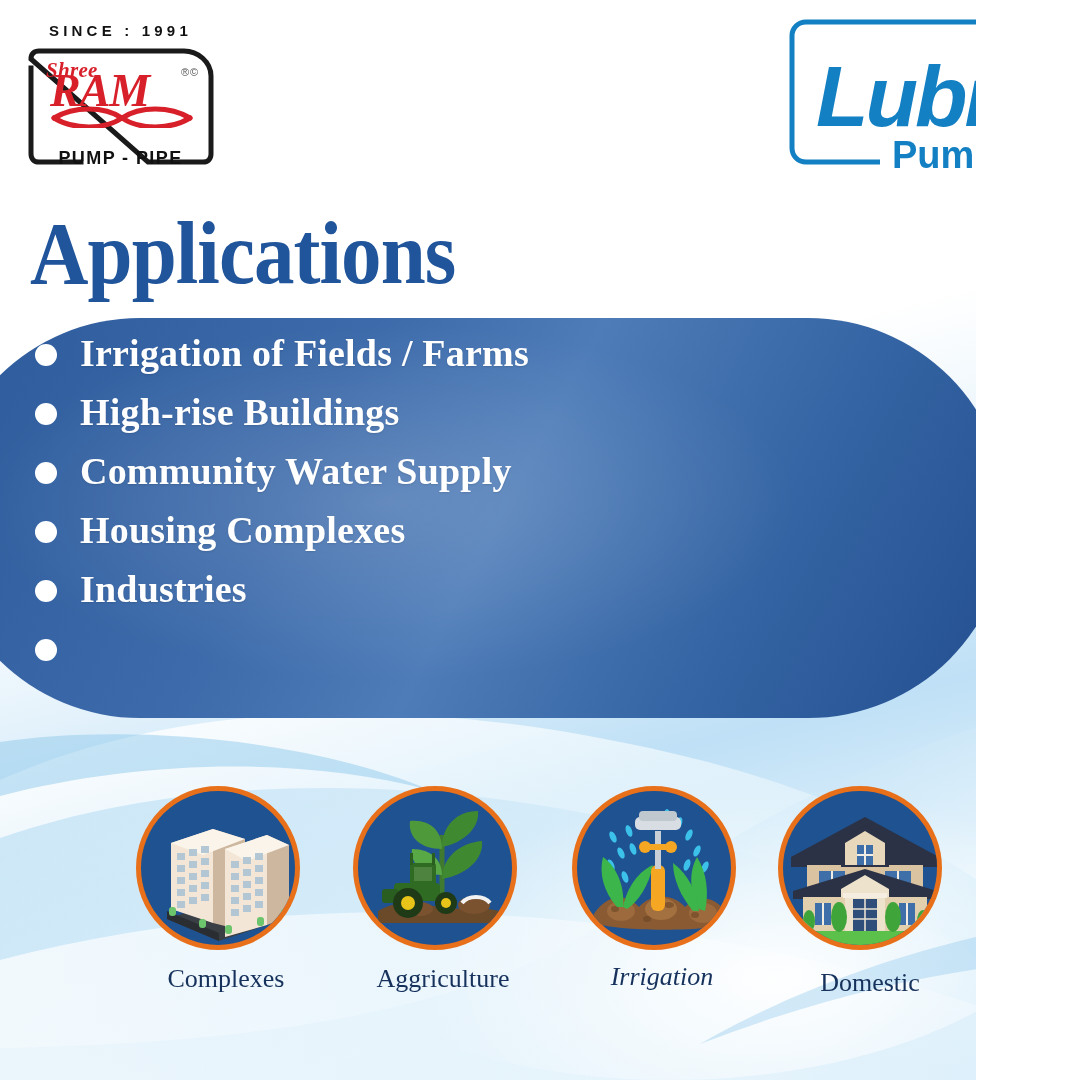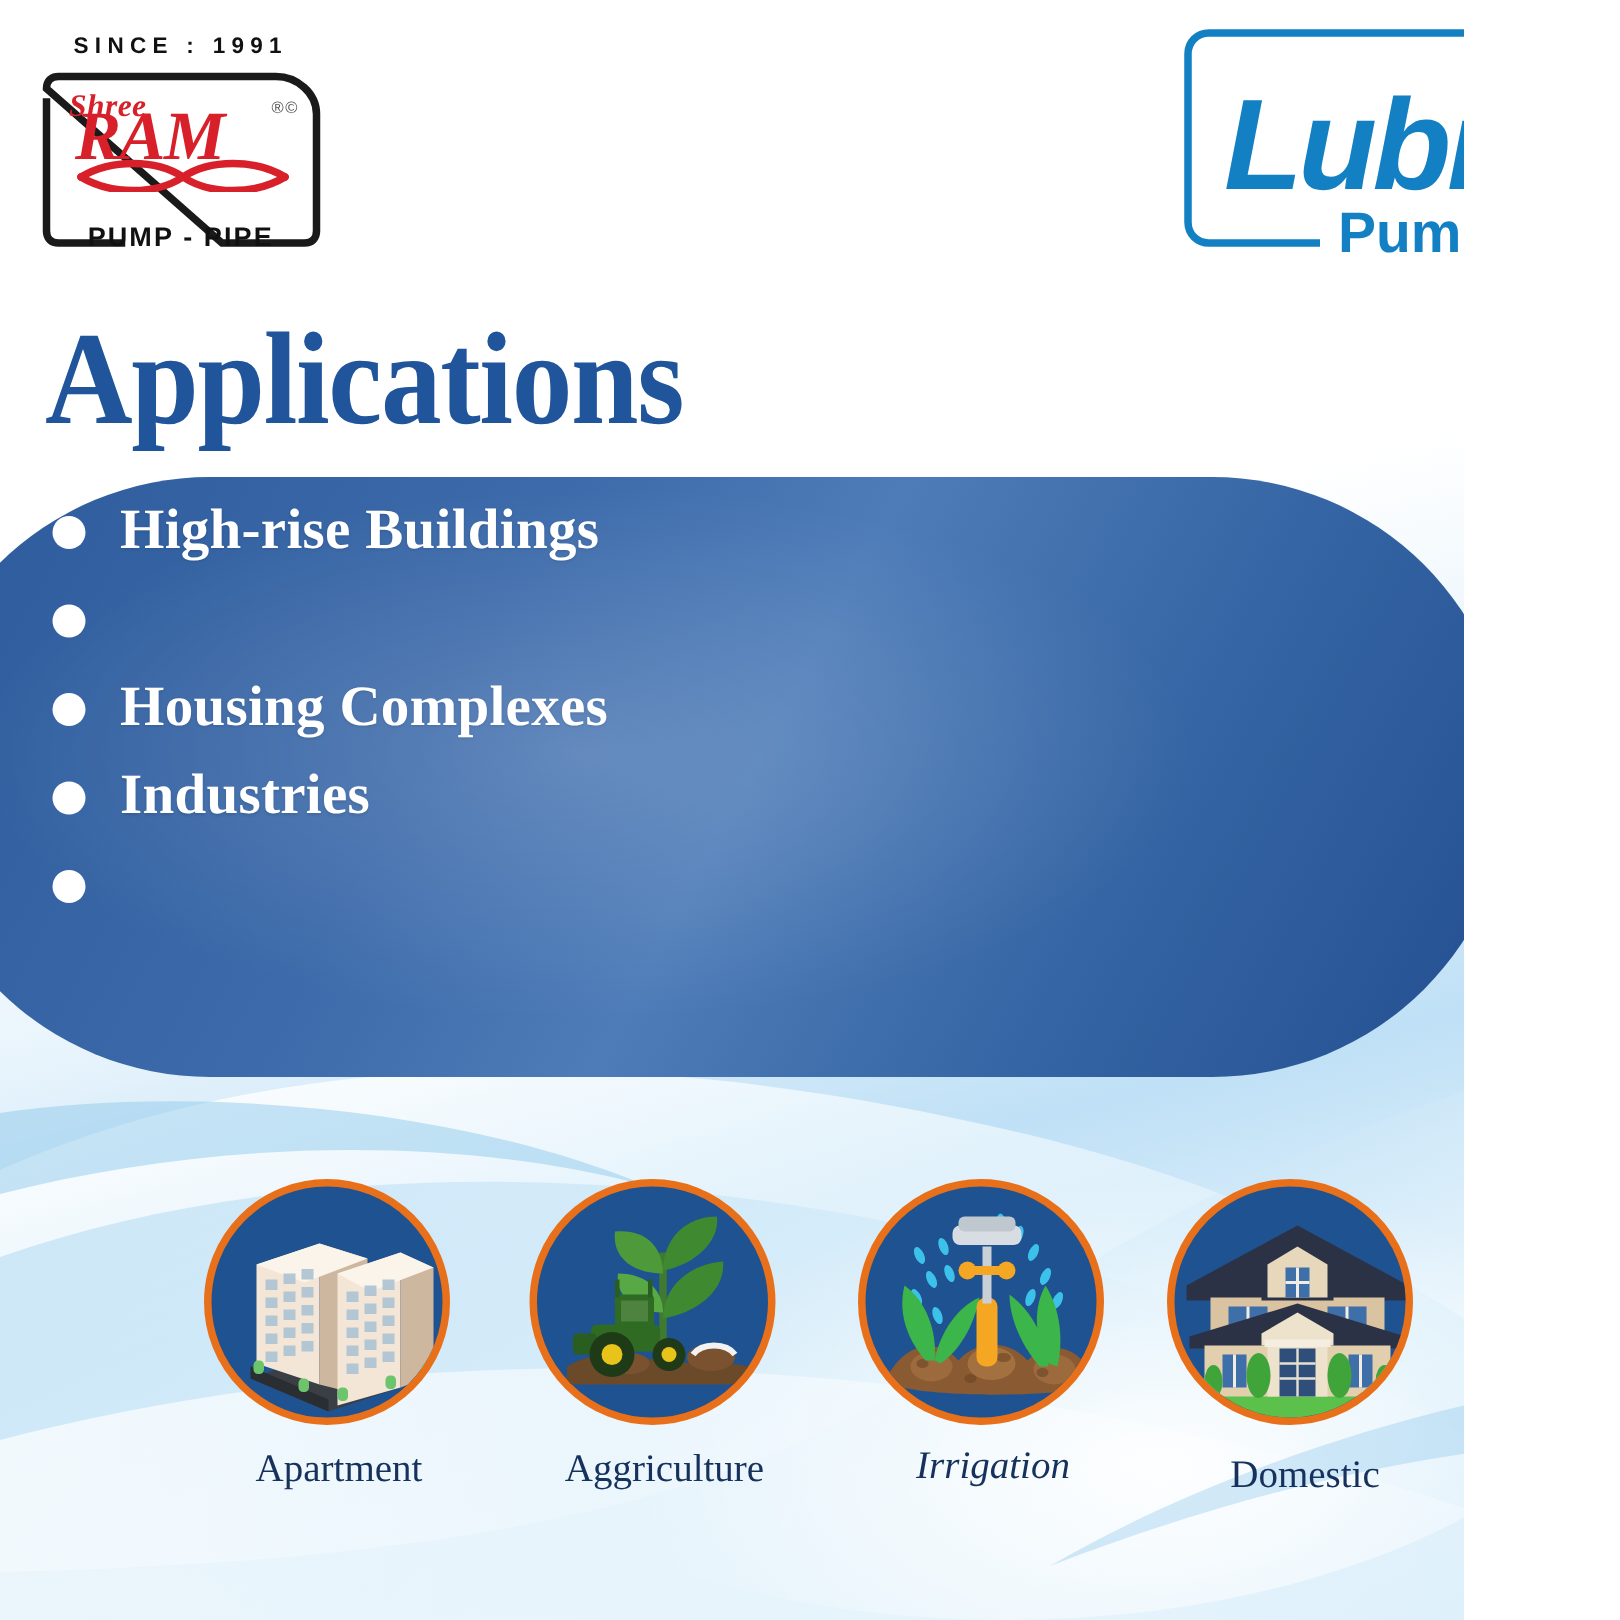--- a/index.html
+++ b/index.html
@@ -146,24 +146,29 @@
     <text x="104" y="150" font-family="Liberation Sans, sans-serif" font-size="38" font-weight="700" fill="#1380C4">Pumps</text>
   </svg>
 
   <div class="heading">Applications</div>
 
   <div class="panel"></div>
 
   <div class="bullets">
     <div class="brow">
       <span class="bdot"></span>
+      <span class="btxt">Irrigation of Fields / Farms</span>
+    </div>
+    <div class="brow">
+      <span class="bdot"></span>
       <span class="btxt">High-rise Buildings</span>
     </div>
     <div class="brow">
       <span class="bdot"></span>
+      <span class="btxt">Community Water Supply</span>
     </div>
     <div class="brow">
       <span class="bdot"></span>
       <span class="btxt">Housing Complexes</span>
     </div>
     <div class="brow">
       <span class="bdot"></span>
       <span class="btxt">Industries</span>
     </div>
     <div class="brow">
@@ -218,21 +223,21 @@
           </g>
           <g fill="#6CC46C">
             <rect x="28" y="116" width="7" height="9" rx="3"></rect>
             <rect x="58" y="128" width="7" height="9" rx="3"></rect>
             <rect x="84" y="134" width="7" height="9" rx="3"></rect>
             <rect x="116" y="126" width="7" height="9" rx="3"></rect>
             <rect x="140" y="118" width="7" height="9" rx="3"></rect>
           </g>
         </svg>
       </div>
-      <div class="ilabel" style="left:-10px;top:178px;">Apartment</div>
+      <div class="ilabel" style="left:-10px;top:178px;">Complexes</div>
     </div>
 
     <div class="icon-item" style="left:353px;top:786px;">
       <div class="circ">
         <svg viewBox="0 0 164 164" width="164" height="164">
           <path d="M20 120 C 40 108, 62 112, 80 116 C 104 120, 128 114, 146 122 L146 132 L20 132 Z" fill="#6B4A2A"></path>
           <ellipse cx="116" cy="114" rx="16" ry="9" fill="#7A5230"></ellipse>
           <path d="M104 112 C 110 104, 126 104, 132 112" fill="none" stroke="#F2F2F2" stroke-width="4"></path>
           <ellipse cx="62" cy="118" rx="13" ry="7" fill="#7A5230"></ellipse>
           <path d="M84 104 C 84 76, 84 56, 84 44" stroke="#3F7A2E" stroke-width="5" fill="none"></path>

